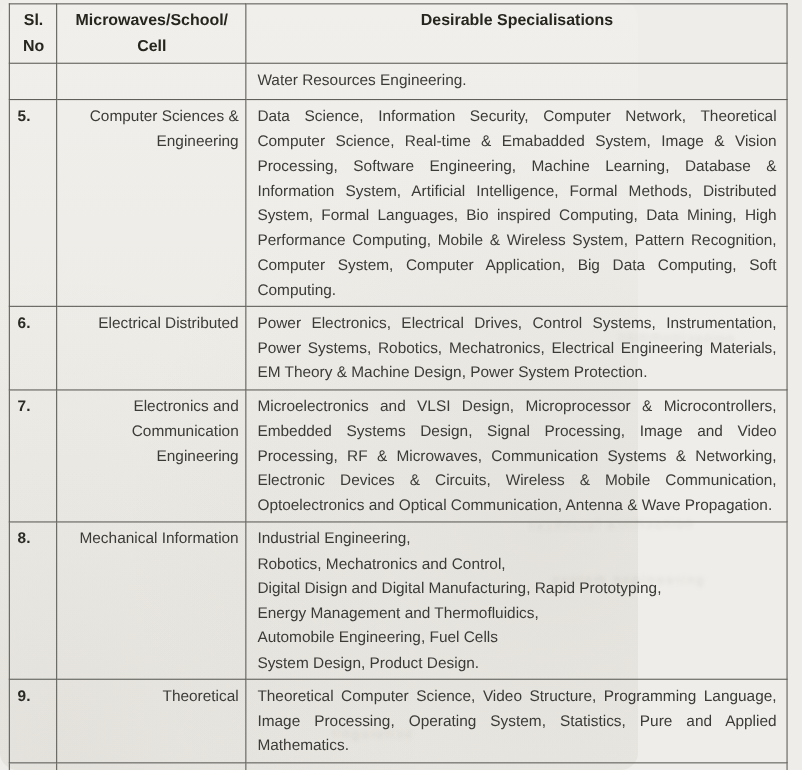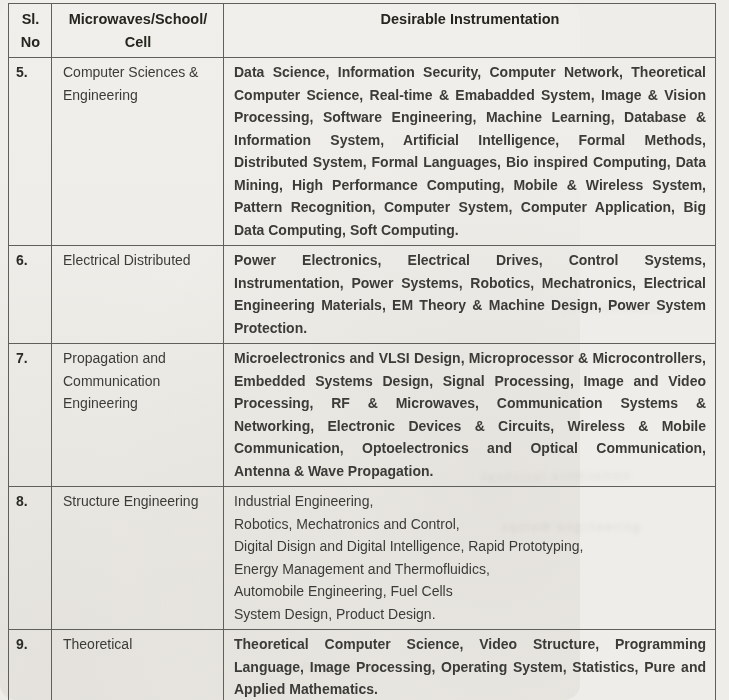--- a/index.html
+++ b/index.html
@@ -65,26 +65,25 @@
     padding-top: 4px;
     font-size: 14.5px;
   }
   .scan-table th.spec-h { vertical-align: top; }
 
   td.sl {
     font-weight: bold;
     color: #2b2b26;
     padding-left: 7px;
   }
-  td.dept { padding-left: 11px; padding-right: 6px; }
+  td.dept { padding-left: 11px; padding-right: 6px; text-align: right; }
   td.spec { padding-left: 10px; padding-right: 9px; }
   td.spec.justify {
     text-align: justify;
     text-justify: inter-word;
-    font-weight: bold;
   }
   td.spec.preline { white-space: pre-line; }
 
   tr.r-header   { height: 40px; }
   tr.r-water    { height: 33px; }
   tr.r-5        { height: 187px; }
   tr.r-6        { height: 65px; }
   tr.r-7        { height: 116px; }
   tr.r-8        { height: 134px; }
   tr.r-9        { height: 70px; }
@@ -106,48 +105,53 @@
         <col class="c2">
         <col class="c3">
       </colgroup>
 
     <tbody>
         <tr class="r-header">
       <th>Sl.
 No</th>
       <th>Microwaves/School/
 Cell</th>
-      <th class="spec-h">Desirable Instrumentation</th>
+      <th class="spec-h">Desirable Specialisations</th>
     </tr>
 
+    <tr class="r-water">
+      <td class="sl"></td>
+      <td class="dept"></td>
+      <td class="spec">Water Resources Engineering.</td>
+    </tr>
 
     <tr class="r-5">
       <td class="sl">5.</td>
       <td class="dept">Computer Sciences &amp; Engineering</td>
       <td class="spec justify">Data Science, Information Security, Computer Network, Theoretical Computer Science, Real-time &amp; Emabadded System, Image &amp; Vision Processing, Software Engineering, Machine Learning, Database &amp; Information System, Artificial Intelligence, Formal Methods, Distributed System, Formal Languages, Bio inspired Computing, Data Mining, High Performance Computing, Mobile &amp; Wireless System, Pattern Recognition, Computer System, Computer Application, Big Data Computing, Soft Computing.</td>
     </tr>
 
     <tr class="r-6">
       <td class="sl">6.</td>
       <td class="dept">Electrical Distributed</td>
       <td class="spec justify">Power Electronics, Electrical Drives, Control Systems, Instrumentation, Power Systems, Robotics, Mechatronics, Electrical Engineering Materials, EM Theory &amp; Machine Design, Power System Protection.</td>
     </tr>
 
     <tr class="r-7">
       <td class="sl">7.</td>
-      <td class="dept">Propagation and Communication Engineering</td>
+      <td class="dept">Electronics and Communication Engineering</td>
       <td class="spec justify">Microelectronics and VLSI Design, Microprocessor &amp; Microcontrollers, Embedded Systems Design, Signal Processing, Image and Video Processing, RF &amp; Microwaves, Communication Systems &amp; Networking, Electronic Devices &amp; Circuits, Wireless &amp; Mobile Communication, Optoelectronics and Optical Communication, Antenna &amp; Wave Propagation.</td>
     </tr>
 
     <tr class="r-8">
       <td class="sl">8.</td>
-      <td class="dept">Structure Engineering</td>
+      <td class="dept">Mechanical Information</td>
       <td class="spec preline">Industrial Engineering,
 Robotics, Mechatronics and Control,
-Digital Disign and Digital Intelligence, Rapid Prototyping,
+Digital Disign and Digital Manufacturing, Rapid Prototyping,
 Energy Management and Thermofluidics,
 Automobile Engineering, Fuel Cells
 System Design, Product Design.</td>
     </tr>
 
     <tr class="r-9">
       <td class="sl">9.</td>
       <td class="dept">Theoretical</td>
       <td class="spec justify">Theoretical Computer Science, Video Structure, Programming Language, Image Processing, Operating System, Statistics, Pure and Applied Mathematics.</td>
     </tr>

